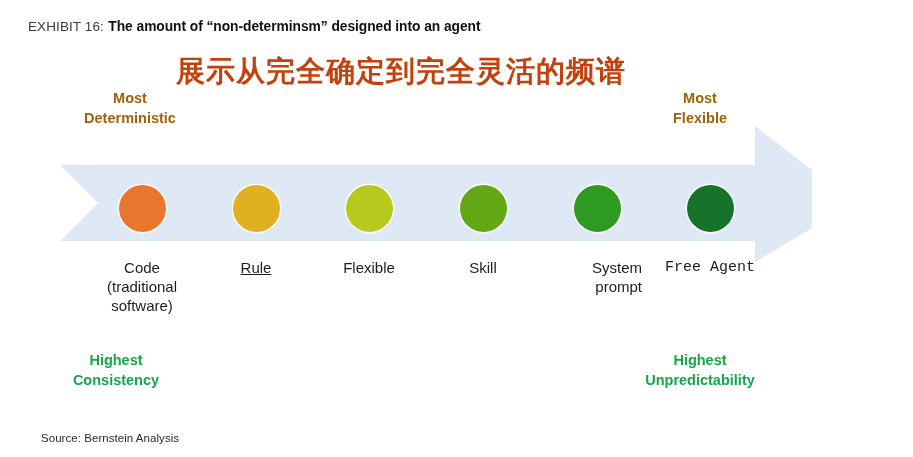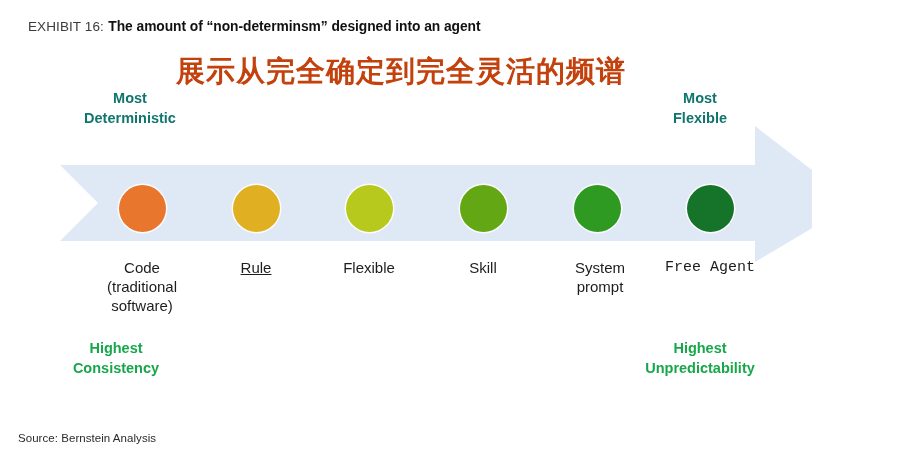--- a/index.html
+++ b/index.html
@@ -52,21 +52,21 @@
     line-height: 1.15;
     white-space: nowrap;
     font-family: "DejaVu Sans", "Liberation Sans", sans-serif;
   }
 
   
   .endpoint {
     position: absolute;
     font-size: 14.5px;
     font-weight: 700;
-    color: #0f766e;
+    color: #a16207;
     text-align: center;
     line-height: 1.35;
     white-space: nowrap;
   }
   .endpoint-left  { left: 40px;  top: 89px; width: 180px; }
   .endpoint-right { left: 620px; top: 89px; width: 160px; }
 
   
   .arrow-wrap {
     position: absolute;
@@ -99,28 +99,29 @@
 
   
   .callout {
     position: absolute;
     font-size: 14.5px;
     font-weight: 700;
     color: #17A74A;
     text-align: center;
     line-height: 1.38;
     white-space: nowrap;
+    margin-top: 12px;
   }
   .callout-left  { left: 30px;  top: 338px; width: 172px; }
   .callout-right { left: 600px; top: 338px; width: 200px; }
 
   
   .source-note {
     position: absolute;
-    left: 18px;
+    left: 41px;
     top: 432px;
     font-size: 11.5px;
     color: #2a2a2a;
     letter-spacing: 0.05px;
     white-space: nowrap;
   }
 </style>
 </head>
 <body>
 
@@ -165,21 +166,21 @@
       </div>
       <div class="stage-label" style="left: 196px; width: 120px; text-decoration: underline;">
         <div>Rule</div>
       </div>
       <div class="stage-label" style="left: 304px; width: 130px;">
         <div>Flexible</div>
       </div>
       <div class="stage-label" style="left: 423px; width: 120px;">
         <div>Skill</div>
       </div>
-      <div class="stage-label" style="left: 540px; width: 120px;">
+      <div class="stage-label" style="left: 522px; width: 120px; text-align: right;">
         <div>System</div>
         <div>prompt</div>
       </div>
       <div class="stage-label" style="left: 640px; width: 140px; font-family: Liberation Mono, monospace;">
         <div>Free Agent</div>
       </div>
     </div>
 
   <div class="callout callout-left" style="color: rgb(23, 167, 74);">
     <div>Highest</div>

